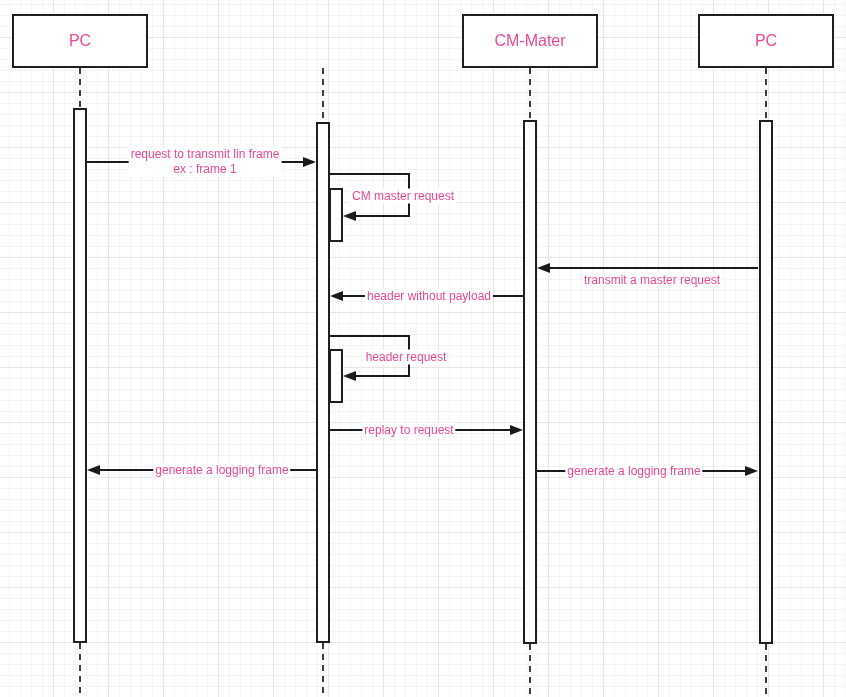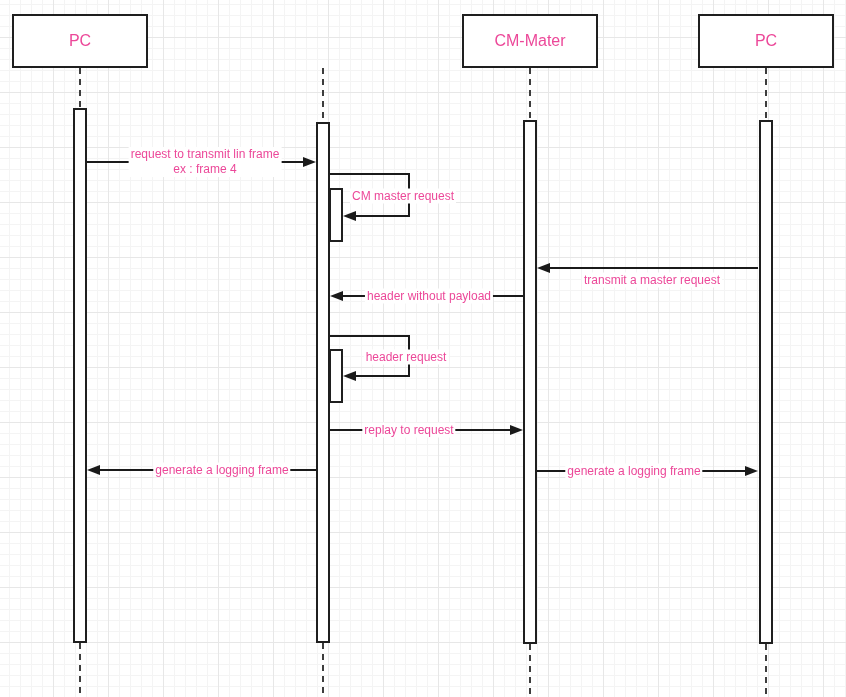--- a/index.html
+++ b/index.html
@@ -103,21 +103,21 @@
   <div class="act" style="left:523px;top:120px;height:520px;"></div>
   <div class="act" style="left:759px;top:120px;height:520px;"></div>
 
   <div class="act" style="left:329px;top:188px;height:50px;z-index:3;"></div>
   <div class="act" style="left:329px;top:349px;height:50px;z-index:3;"></div>
 
   <div class="mline" style="left:87px;top:161px;width:218px;"></div>
   <div class="ah right" style="left:303px;top:157px;"></div>
   <div class="mlabel" style="left:205px;top:162px;">
     <div>request to transmit lin frame</div>
-    <div>ex : frame 4</div>
+    <div>ex : frame 1</div>
   </div>
 
   <div class="mline" style="left:330px;top:173px;width:80px;"></div>
   <div class="vline" style="left:408px;top:173px;height:44px;"></div>
   <div class="mline" style="left:356px;top:215px;width:54px;"></div>
   <div class="ah left" style="left:343px;top:211px;"></div>
   <div class="mlabel" style="left:403px;top:196px;">CM master request</div>
 
   <div class="mline" style="left:549px;top:267px;width:209px;"></div>
   <div class="ah left" style="left:537px;top:263px;"></div>

